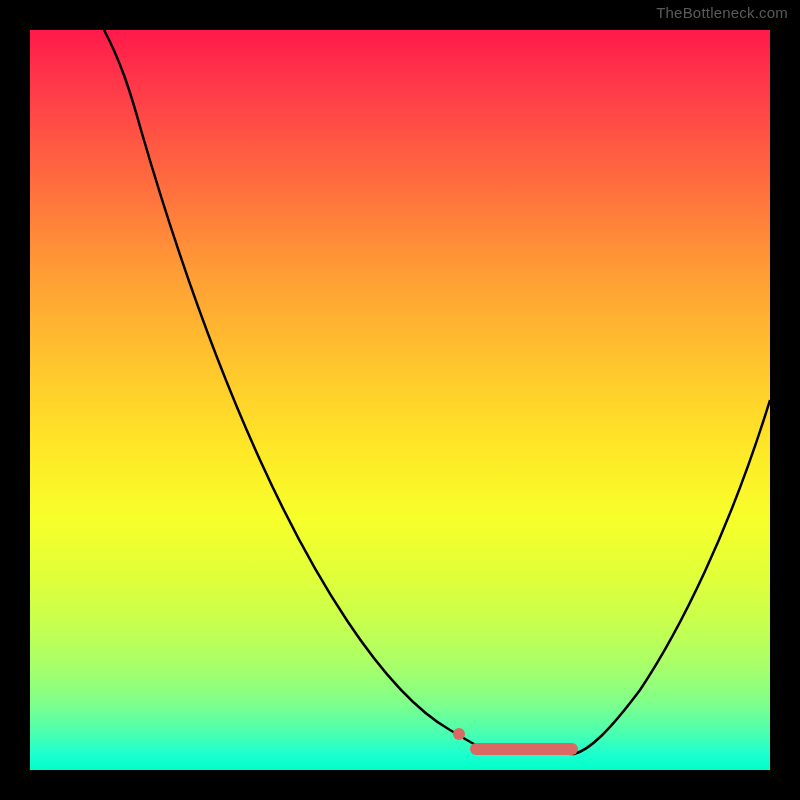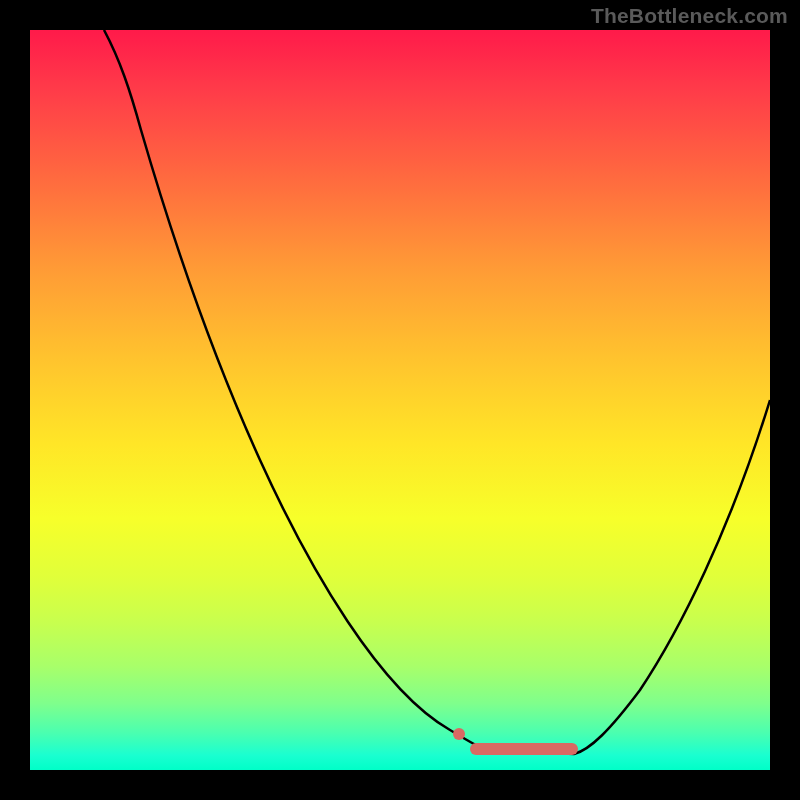--- a/index.html
+++ b/index.html
@@ -8,22 +8,22 @@
     height: 800px;
     background: #000;
     position: relative;
     font-family: Arial, sans-serif;
     overflow: hidden;
   }
   .watermark {
     position: absolute;
     top: 4px;
     right: 12px;
-    font-size: 21px;
-    font-weight: bold;
+    font-size: 15px;
+    font-weight: normal;
     color: #5a5a5a;
     z-index: 10;
     letter-spacing: 0.2px;
   }
   .plot-frame {
     position: absolute;
     left: 30px;
     top: 30px;
     width: 740px;
     height: 740px;

